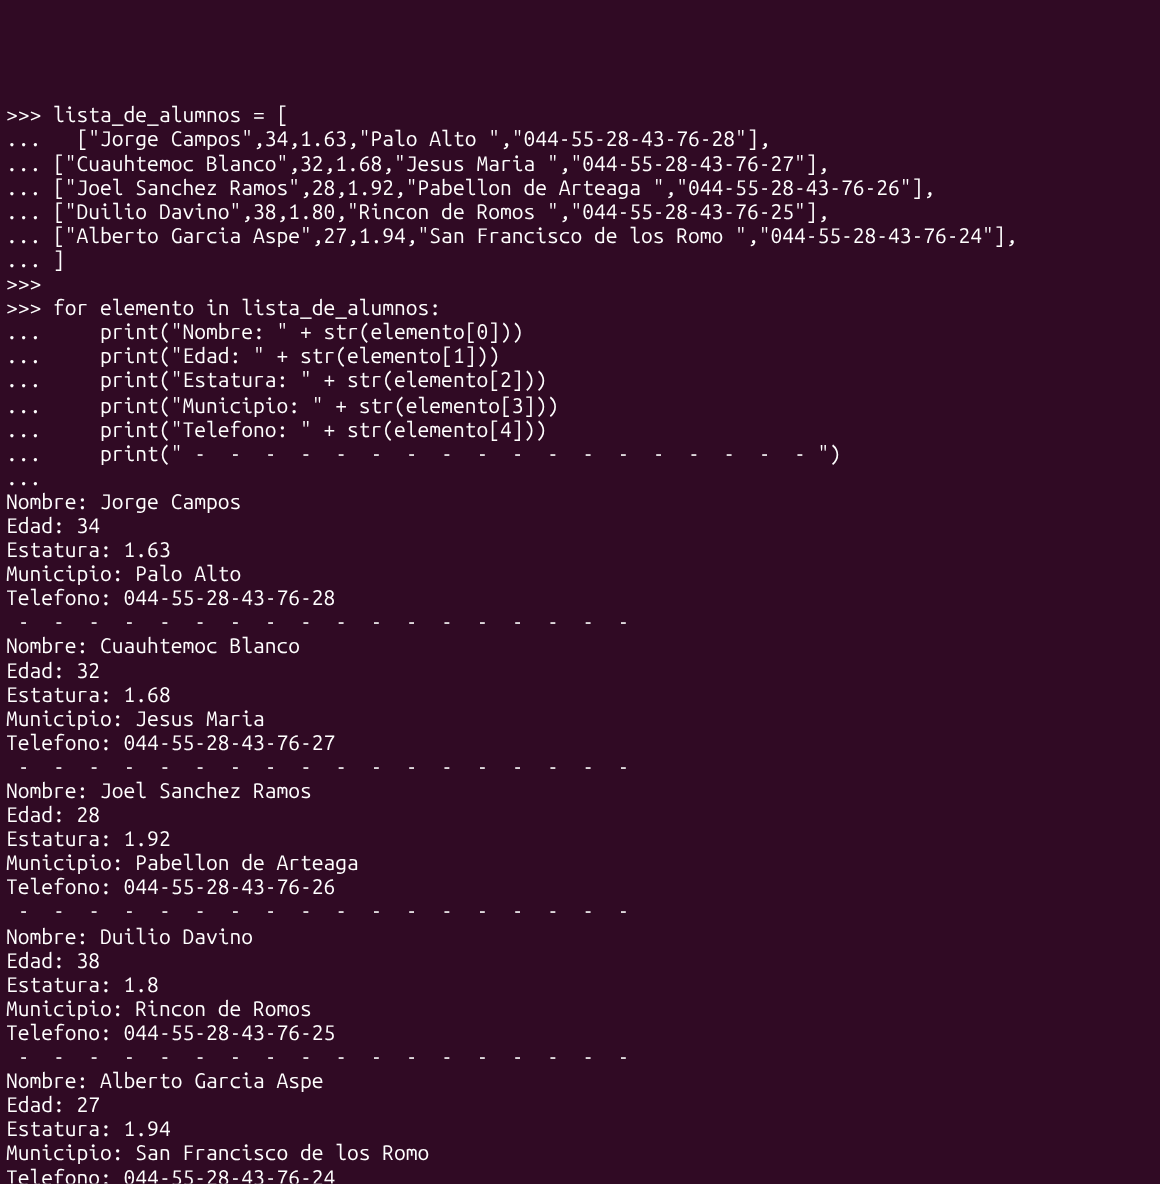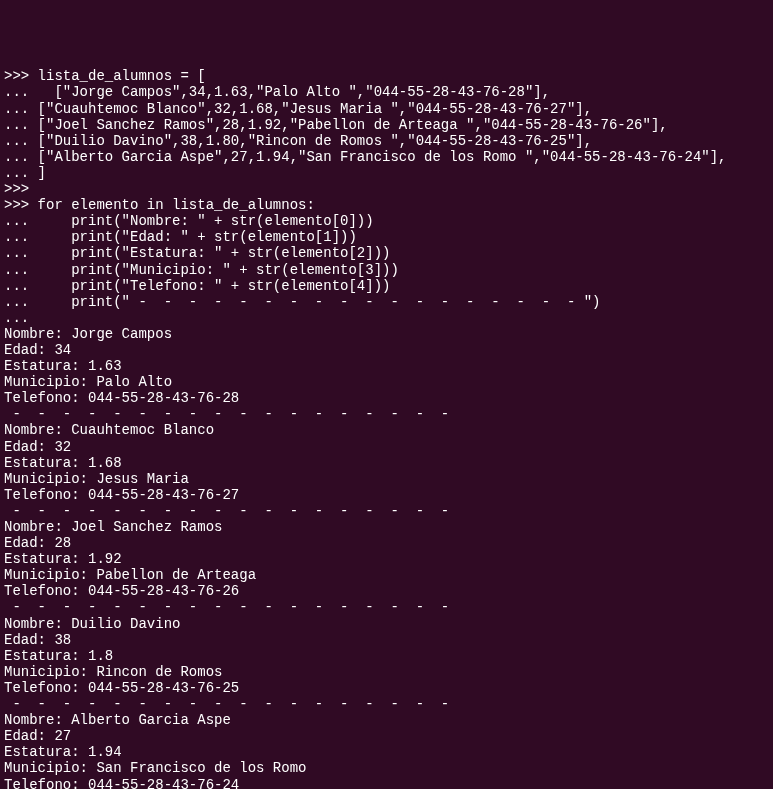--- a/index.html
+++ b/index.html
@@ -11,21 +11,20 @@
     font-size: 14px;
     line-height: 1.15;
     white-space: pre;
     width: 773px;
     height: 789px;
     box-sizing: border-box;
     overflow: hidden;
   }
   .terminal-line {
     white-space: pre;
-    font-family: Liberation Mono, monospace;
   }
 </style>
 </head>
 <body>
 
 
 
 <div id="terminal"><div class="terminal-line">&gt;&gt;&gt; lista_de_alumnos = [</div><div class="terminal-line">...   ["Jorge Campos",34,1.63,"Palo Alto ","044-55-28-43-76-28"],</div><div class="terminal-line">... ["Cuauhtemoc Blanco",32,1.68,"Jesus Maria ","044-55-28-43-76-27"],</div><div class="terminal-line">... ["Joel Sanchez Ramos",28,1.92,"Pabellon de Arteaga ","044-55-28-43-76-26"],</div><div class="terminal-line">... ["Duilio Davino",38,1.80,"Rincon de Romos ","044-55-28-43-76-25"],</div><div class="terminal-line">... ["Alberto Garcia Aspe",27,1.94,"San Francisco de los Romo ","044-55-28-43-76-24"],</div><div class="terminal-line">... ]</div><div class="terminal-line">&gt;&gt;&gt; </div><div class="terminal-line">&gt;&gt;&gt; for elemento in lista_de_alumnos:</div><div class="terminal-line">...     print("Nombre: " + str(elemento[0]))</div><div class="terminal-line">...     print("Edad: " + str(elemento[1]))</div><div class="terminal-line">...     print("Estatura: " + str(elemento[2]))</div><div class="terminal-line">...     print("Municipio: " + str(elemento[3]))</div><div class="terminal-line">...     print("Telefono: " + str(elemento[4]))</div><div class="terminal-line">...     print(" -  -  -  -  -  -  -  -  -  -  -  -  -  -  -  -  -  - ")</div><div class="terminal-line">... </div><div class="terminal-line">Nombre: Jorge Campos</div><div class="terminal-line">Edad: 34</div><div class="terminal-line">Estatura: 1.63</div><div class="terminal-line">Municipio: Palo Alto </div><div class="terminal-line">Telefono: 044-55-28-43-76-28</div><div class="terminal-line"> -  -  -  -  -  -  -  -  -  -  -  -  -  -  -  -  -  - </div><div class="terminal-line">Nombre: Cuauhtemoc Blanco</div><div class="terminal-line">Edad: 32</div><div class="terminal-line">Estatura: 1.68</div><div class="terminal-line">Municipio: Jesus Maria </div><div class="terminal-line">Telefono: 044-55-28-43-76-27</div><div class="terminal-line"> -  -  -  -  -  -  -  -  -  -  -  -  -  -  -  -  -  - </div><div class="terminal-line">Nombre: Joel Sanchez Ramos</div><div class="terminal-line">Edad: 28</div><div class="terminal-line">Estatura: 1.92</div><div class="terminal-line">Municipio: Pabellon de Arteaga </div><div class="terminal-line">Telefono: 044-55-28-43-76-26</div><div class="terminal-line"> -  -  -  -  -  -  -  -  -  -  -  -  -  -  -  -  -  - </div><div class="terminal-line">Nombre: Duilio Davino</div><div class="terminal-line">Edad: 38</div><div class="terminal-line">Estatura: 1.8</div><div class="terminal-line">Municipio: Rincon de Romos </div><div class="terminal-line">Telefono: 044-55-28-43-76-25</div><div class="terminal-line"> -  -  -  -  -  -  -  -  -  -  -  -  -  -  -  -  -  - </div><div class="terminal-line">Nombre: Alberto Garcia Aspe</div><div class="terminal-line">Edad: 27</div><div class="terminal-line">Estatura: 1.94</div><div class="terminal-line">Municipio: San Francisco de los Romo </div><div class="terminal-line">Telefono: 044-55-28-43-76-24</div></div>
 
 

